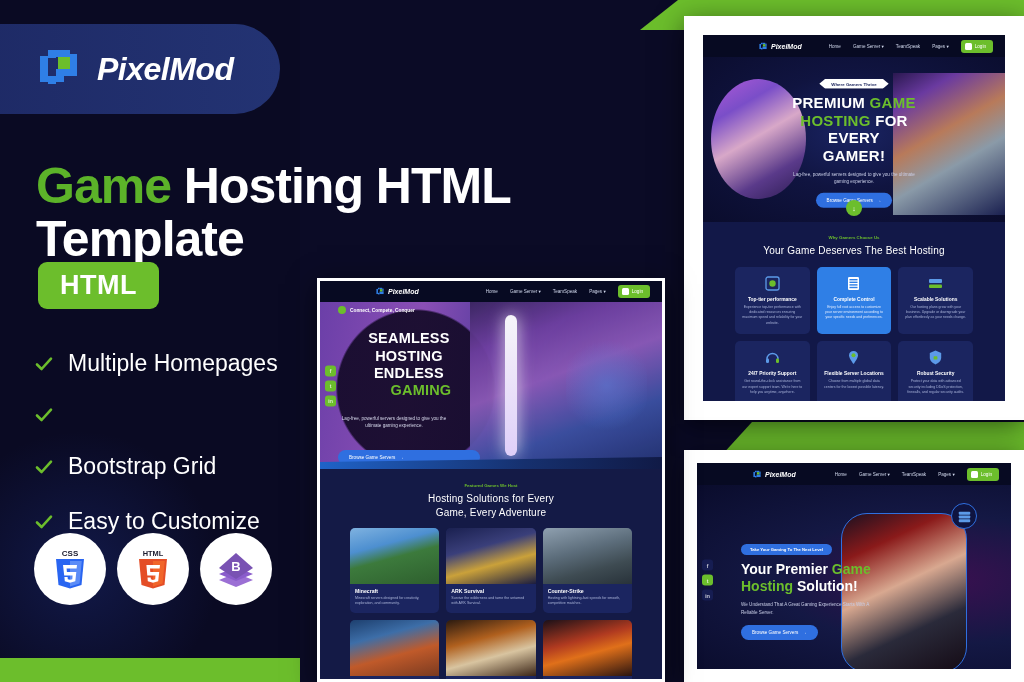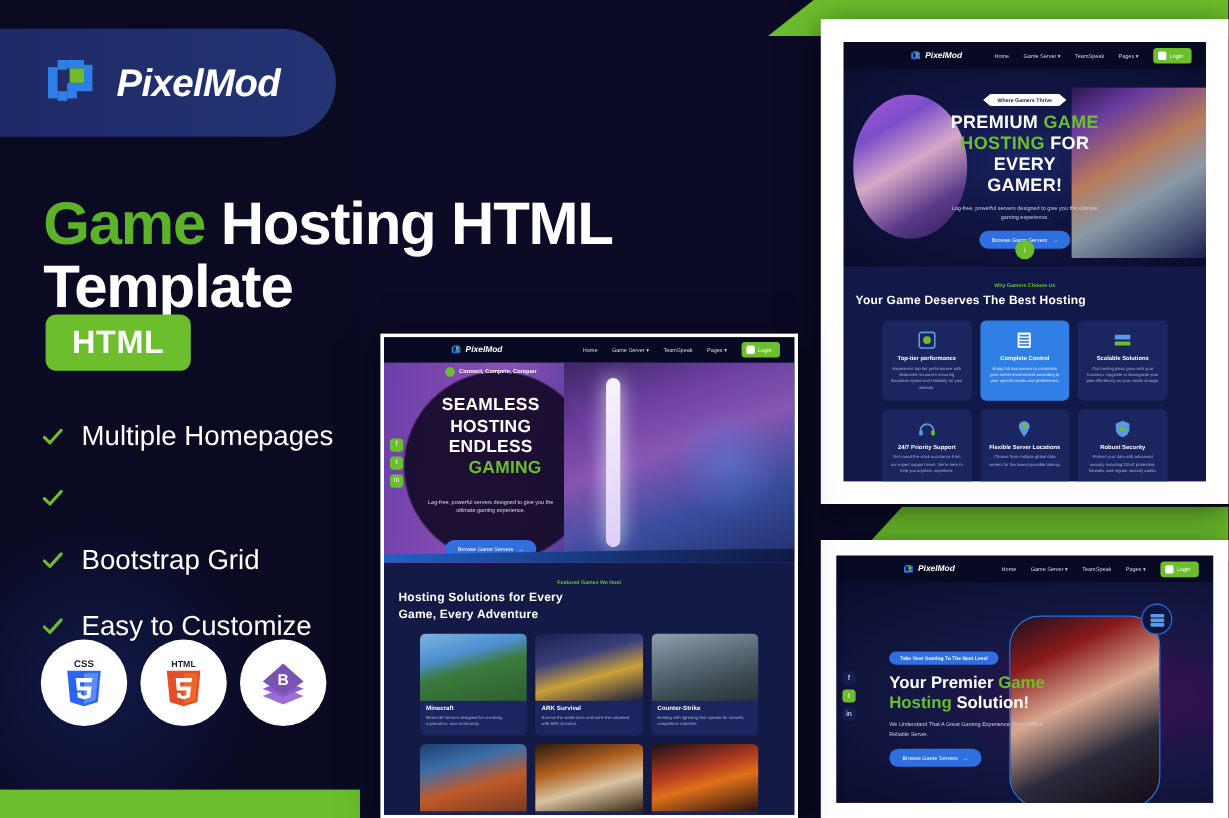--- a/index.html
+++ b/index.html
@@ -96,42 +96,42 @@
   .hero-c .photo-right { position:absolute; right:0; top:0; width:56%; height:100%;
     background:linear-gradient(160deg,#3a2560 0%,#6e3fa0 22%,#8c5ab8 44%,#3b4fa0 70%,#22306e 100%);
     opacity:0.95; }
   .hero-c .photo-right::before { content:""; position:absolute; left:18%; top:8%;
     width:12px; height:84%; background:linear-gradient(180deg,#ffffff,#e8d8ff); border-radius:6px;
     box-shadow:0 0 16px rgba(255,255,255,0.8); }
   .hero-c .photo-right::after { content:""; position:absolute; right:8%; top:20%;
     width:42%; height:60%; border-radius:40%;
     background:radial-gradient(circle,rgba(90,130,220,0.55),rgba(90,130,220,0) 70%); }
   .hero-inner { position:absolute; left:0; top:0; width:52%; height:100%;
-    display:flex; flex-direction:column; align-items:center; justify-content:center; gap:16px;
+    display:flex; flex-direction:column; justify-content:center; gap:16px;
     text-align:center; padding:0 18px; z-index:3; }
   .hero-badge { display:flex; align-items:center; gap:4px; font-size:4.8px;
     color:#fff; font-weight:bold; }
   .hero-badge-dot { width:8px; height:8px; border-radius:50%; background:#6cbe2c; }
   .hero-h1 { font-size:14.5px; font-weight:bold; color:#fff; line-height:1.18; letter-spacing:0.2px; }
   .hero-h1 .g { color:#6cbe2c;margin-left:24px; }
   .hero-p { font-size:4.6px; color:#d7d9ec; line-height:1.6; max-width:112px; }
   .hero-btn { margin-top:4px; background:#2f6fe0; color:#fff; font-size:4.6px;
     padding:5px 11px; border-radius:11px; display:flex; align-items:center; gap:4px; }
   .social-rail { position:absolute; left:5px; top:50%; transform:translateY(-50%);
     display:flex; flex-direction:column; gap:4px; z-index:5; }
   .social-btn { width:11px; height:11px; border-radius:3px; background:#6cbe2c;
     display:flex; align-items:center; justify-content:center; font-size:6px; color:#fff; }
   .hero-stripe { position:absolute; left:0; bottom:0; width:100%; height:12px;
     background:linear-gradient(95deg,#1f63c8,#16306e 60%,#101a46);
     clip-path:polygon(0 42%,100% 0,100% 100%,0 100%); z-index:4; }
 
   
   .featured { padding:14px 12px 10px; background:#141a46; }
   .eyebrow { text-align:center; font-size:4.4px; color:#6cbe2c; margin-bottom:4px; font-weight:bold; }
-  .sec-title { text-align:left; font-size:10px; font-weight:bold; color:#fff;
+  .sec-title { text-align:center; font-size:10px; font-weight:normal; color:#fff;
     line-height:1.35; margin-bottom:9px; letter-spacing:0.2px; }
   .game-grid { display:grid; grid-template-columns:repeat(3,1fr); gap:7px; padding:0 18px; }
   .game-card { background:#1b2560; border-radius:5px; overflow:hidden; }
   .game-thumb { height:56px; }
   .game-body { padding:4px 5px 6px; }
   .game-name { font-size:5.2px; font-weight:bold; color:#fff; margin-bottom:2px; }
   .game-desc { font-size:3.6px; color:#aab4d8; line-height:1.5; }
 
   .g-minecraft  { background:linear-gradient(165deg,#7fb2e0 0%,#4d8fd0 32%,#3c7a3c 52%,#2e5f2e 100%); }
   .g-ark        { background:linear-gradient(165deg,#1a2050 0%,#3a3f7a 35%,#caa13a 62%,#1a1c40 100%); }

